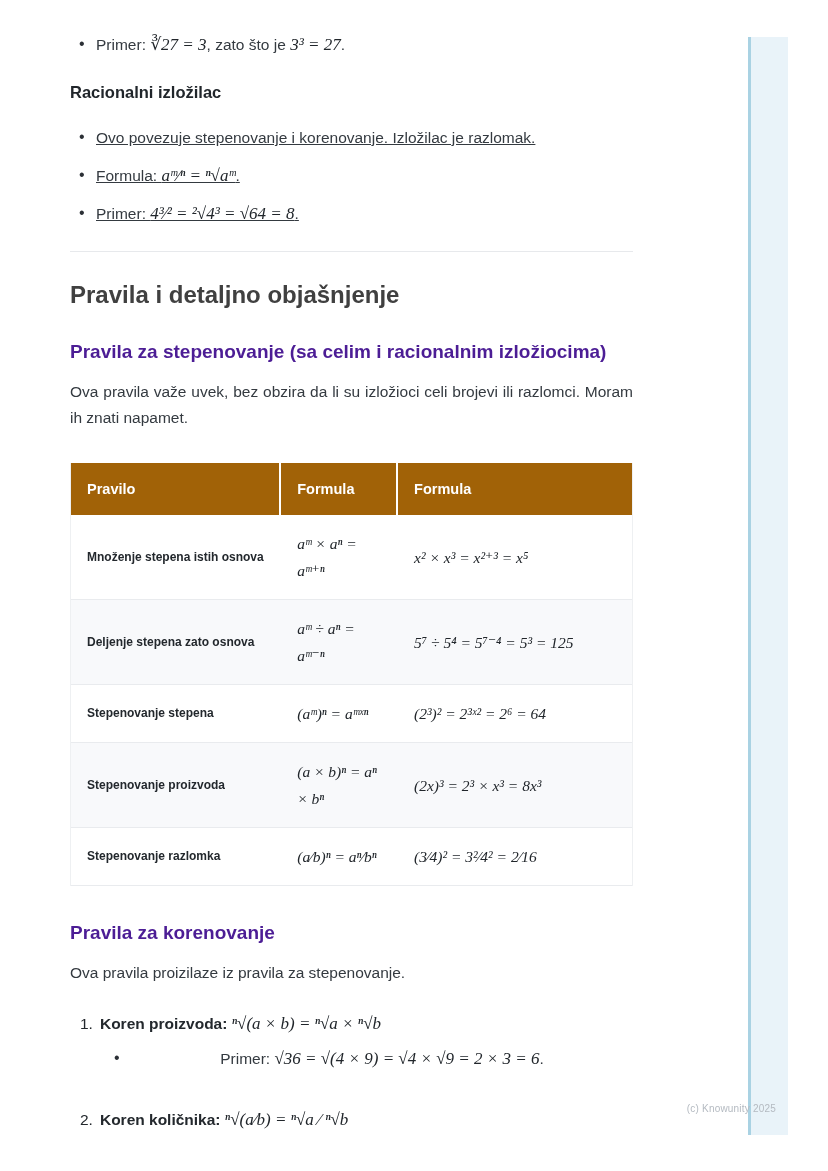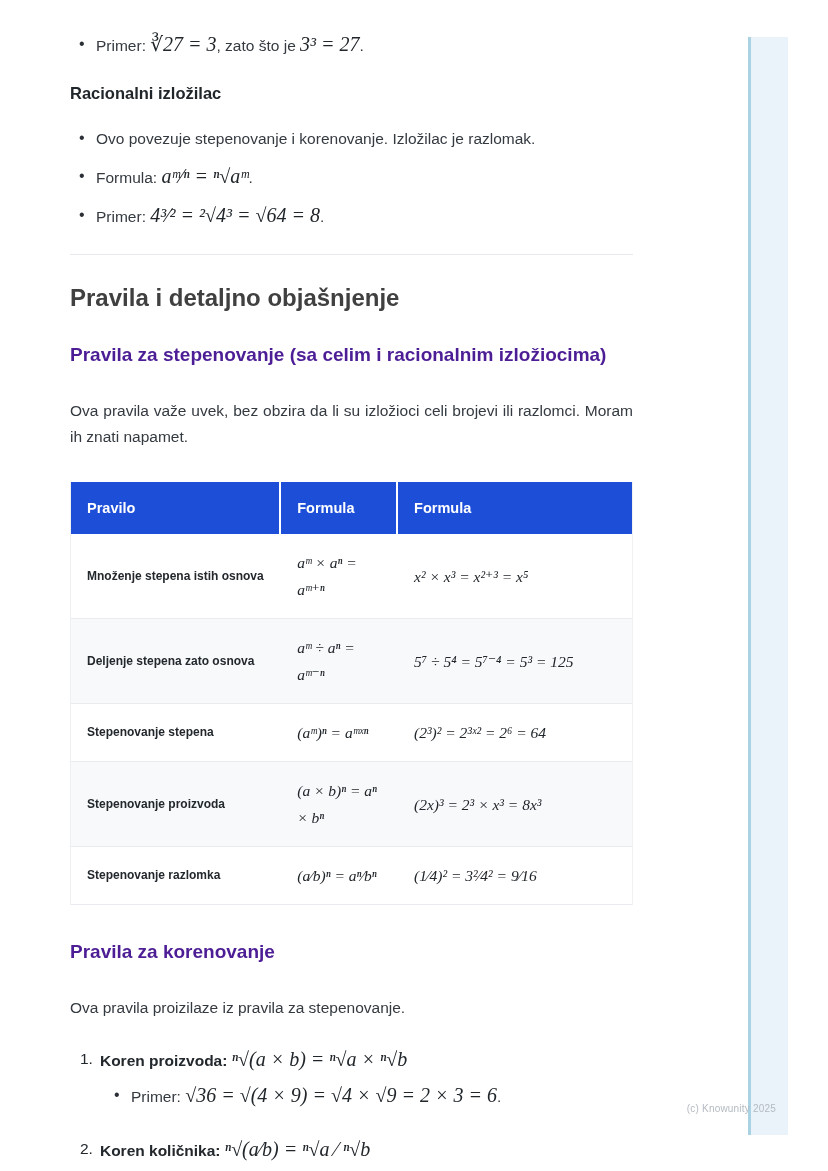--- a/index.html
+++ b/index.html
@@ -9,51 +9,51 @@
     font-family:"Liberation Sans","DejaVu Sans",sans-serif;
   }
   .content{position:absolute;left:70px;top:0;width:563px;}
 
   
   .bullets{list-style:none;margin:0;padding:0 0 0 26px;}
   .bullets>li{position:relative;font-size:15.5px;line-height:25px;margin-bottom:14px;color:#343a40;}
   .bullets>li::before{content:"\2022";position:absolute;left:-17px;top:-1px;font-size:16px;color:#2b3036;}
   .top-list{margin-top:32px;}
   .rational-list{margin-top:23px;}
-  .rational-list>li{margin-bottom:13px;}
+  .rational-list>li{margin-bottom:13px;text-decoration:underline;}
 
   .math{
     font-family:"Liberation Serif","DejaVu Serif",serif;
-    font-style:italic;font-size:20px;color:#21262b;white-space:nowrap;
+    font-style:italic;font-size:17px;color:#21262b;white-space:nowrap;
   }
 
   .h3{font-size:16.5px;font-weight:bold;color:#21262b;margin:26px 0 0 0;}
 
   .code-badge{
     display:inline-block;margin:0 3px;padding:0 8px;line-height:19px;
     background:#f1f4f7;border:1px solid #dbe1e7;border-radius:6px;
     font-family:"Liberation Mono","DejaVu Sans Mono",monospace;
     font-size:12.5px;font-weight:bold;color:#2e9fc2;vertical-align:1px;
   }
 
   .divider{border:none;border-top:1px solid #e7e9ec;margin:25px 0 0 0;}
 
   .h1{font-size:24px;font-weight:bold;color:#404040;margin:29px 0 0 0;}
   .h2{font-size:19px;font-weight:bold;color:#4c1d95;margin:32px 0 0 0;}
-  .para{font-size:15.5px;line-height:26px;margin:32px 0 0 0;color:#343a40;}
+  .para{font-size:15.5px;line-height:26px;margin:16px 0 0 0;color:#343a40;}
   .justify{text-align:justify;}
 
   
   table.rules-table{
     margin-top:32px;width:563px;border-collapse:separate;border-spacing:0;
     border-left:1px solid #eef0f2;border-right:1px solid #eef0f2;
   }
   col.c1{width:211px;} col.c2{width:117px;} col.c3{width:235px;}
   .rules-table th{
-    background:#1d4ed8;color:#ffffff;text-align:left;
+    background:#a16207;color:#ffffff;text-align:left;
     font-size:14.5px;font-weight:bold;padding:18px 16px;
     border-right:2px solid #ffffff;
   }
   .rules-table th:last-child{border-right:none;}
   .rules-table td{
     padding:15px 16px;border-bottom:1px solid #e9ebee;vertical-align:middle;
   }
   .rules-table tr.alt td{background:#f8f9fb;}
   td.rule-name{font-size:12px;font-weight:bold;color:#23282d;line-height:27px;}
   td.math-cell{
@@ -63,21 +63,21 @@
 
   .h2-roots{margin-top:36px;}
 
   
   .num-list{list-style:none;margin:25px 0 0 0;padding:0 0 0 10px;}
   .num-item{display:flex;font-size:15.5px;line-height:26px;margin-bottom:20px;color:#343a40;}
   .num{flex:none;margin-right:7px;color:#23282d;}
   .rule-label{font-weight:bold;color:#23282d;}
   .num-body{flex:1;}
   .sub{margin-top:9px;padding-left:31px;}
-  .sub>li{margin-bottom:7px;}
+  .sub>li{margin-bottom:16px;text-align:center;}
 
   
   .page-strip{
     position:absolute;left:748px;top:37px;width:40px;height:1098px;
     background:#e9f3f9;border-left:3px solid #a9d2e3;box-sizing:border-box;z-index:1;
   }
   .footer{
     position:absolute;top:1103px;left:658px;width:118px;text-align:right;
     font-size:10px;letter-spacing:0.2px;color:#b4bac1;z-index:2;
   }
@@ -137,21 +137,21 @@
         <td class="math-cell">(2³)² = 2³ˣ² = 2⁶ = 64</td>
       </tr>
       <tr class="alt">
         <td class="rule-name">Stepenovanje proizvoda</td>
         <td class="math-cell">(a × b)ⁿ = aⁿ × bⁿ</td>
         <td class="math-cell">(2x)³ = 2³ × x³ = 8x³</td>
       </tr>
       <tr>
         <td class="rule-name">Stepenovanje razlomka</td>
         <td class="math-cell">(a⁄b)ⁿ = aⁿ⁄bⁿ</td>
-        <td class="math-cell">(1⁄4)² = 3²⁄4² = 9⁄16</td>
+        <td class="math-cell">(3⁄4)² = 3²⁄4² = 2⁄16</td>
       </tr>
     </tbody>
   </table>
 
   <h2 class="h2 h2-roots">Pravila za korenovanje</h2>
 
   <p class="para">Ova pravila proizilaze iz pravila za stepenovanje.</p>
 
   <ol class="num-list">
     <li class="num-item">

